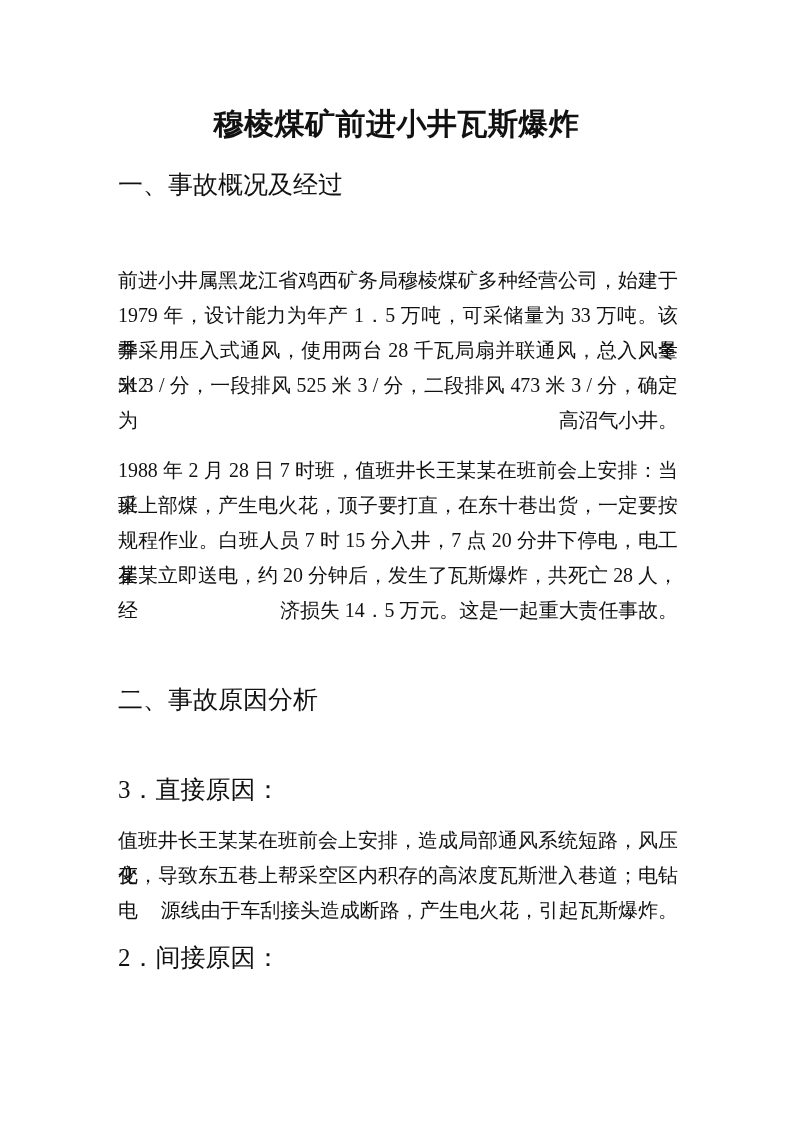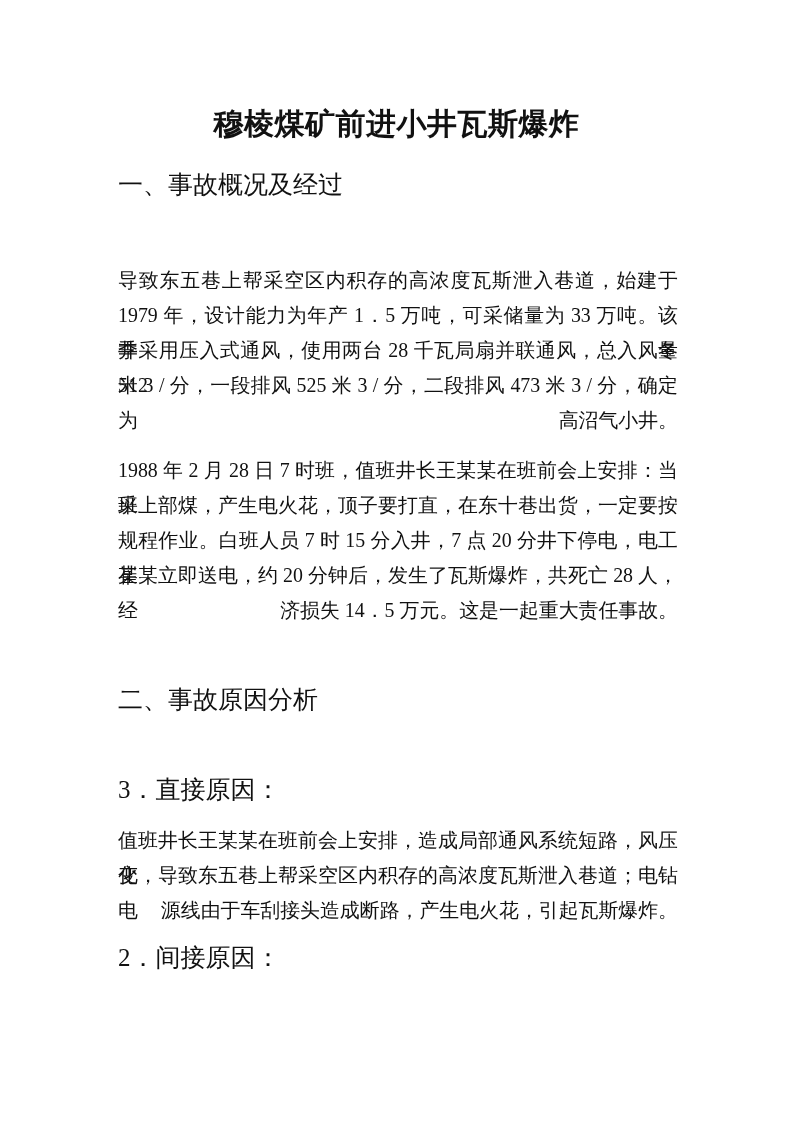--- a/index.html
+++ b/index.html
@@ -61,21 +61,21 @@
 </head>
 <body>
 
 <div class="page">
 
   <h1 class="doc-title">穆棱煤矿前进小井瓦斯爆炸</h1>
 
   <div class="block heading pos-h1">一、事故概况及经过</div>
 
   <div class="block pos-p1">
-    <div class="line j">导致东五巷上帮采空区内积存的高浓度瓦斯泄入巷道，始建于</div>
+    <div class="line j">前进小井属黑龙江省鸡西矿务局穆棱煤矿多种经营公司，始建于</div>
     <div class="line j">1979 年，设计能力为年产 1．5 万吨，可采储量为 33 万吨。该井冬</div>
     <div class="line j">季采用压入式通风，使用两台 28 千瓦局扇并联通风，总入风量 512</div>
     <div class="line j">米 3 / 分，一段排风 525 米 3 / 分，二段排风 473 米 3 / 分，确定为</div>
     <div class="line">高沼气小井。</div>
   </div>
 
   <div class="block pos-p2">
     <div class="line j">1988 年 2 月 28 日 7 时班，值班井长王某某在班前会上安排：当班</div>
     <div class="line j">采上部煤，产生电火花，顶子要打直，在东十巷出货，一定要按</div>
     <div class="line j">规程作业。白班人员 7 时 15 分入井，7 点 20 分井下停电，电工崔</div>

